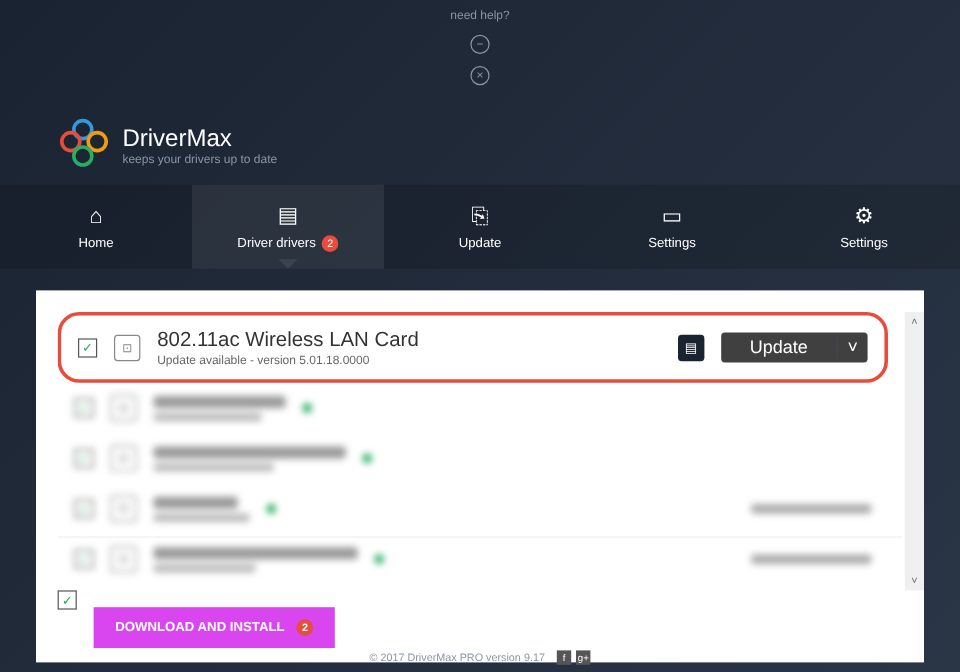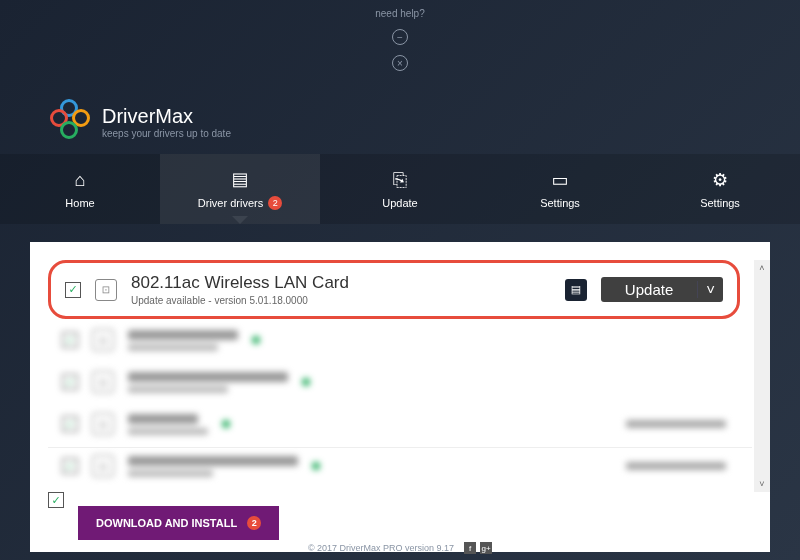--- a/index.html
+++ b/index.html
@@ -39,21 +39,21 @@
 .info-btn { width: 22px; height: 22px; background: #1a2332; border-radius: 3px; display: flex; align-items: center; justify-content: center; color: #fff; font-size: 11px; cursor: pointer; }
 .update-btn { background: #404040; color: #fff; padding: 4px 0; display: flex; align-items: flex-start; border-radius: 3px; font-size: 15px; cursor: pointer; }
 .update-btn span:first-child { padding: 0 24px; }
 .update-btn .dd { border-left: 1px solid #445; padding: 0 8px; }
 .blur-row { display: flex; align-items: center; gap: 14px; padding: 10px 14px; margin-right: 20px; filter: blur(3px); }
 .blur-text { background: #999; height: 10px; border-radius: 2px; }
 .blur-sub { background: #bbb; height: 7px; border-radius: 2px; margin-top: 4px; }
 .dot { width: 8px; height: 8px; background: #27ae60; border-radius: 50%; }
 .blur-right { background: #aaa; height: 8px; width: 100px; margin-left: auto; border-radius: 2px; }
 .bottom-bar { position: absolute; bottom: 12px; left: 18px; right: 18px; display: flex; align-items: center; gap: 14px; border-top: 1px solid #eee; padding-top: 12px; }
-.download-btn { background: #701a75; color: #fff; padding: 10px 18px; font-size: 11px; font-weight: bold; display: flex; align-items: center; gap: 10px; cursor: pointer; margin-top: 46px; }
+.download-btn { background: #d946ef; color: #fff; padding: 10px 18px; font-size: 11px; font-weight: bold; display: flex; align-items: center; gap: 10px; cursor: pointer; margin-top: 46px; }
 .footer { position: absolute; bottom: 6px; left: 0; right: 0; text-align: center; color: #8a95a5; font-size: 9px; display: flex; justify-content: center; align-items: center; gap: 10px; margin-top: 40px; }
 .social { display: flex; gap: 4px; }
 .social-icon { width: 12px; height: 12px; background: #555; color: #fff; font-size: 8px; display: flex; align-items: center; justify-content: center; }
 </style>
 </head>
 <body>
 
 <div class="titlebar">
   <a class="help-link">need help?</a>
   <div class="win-btn">−</div>

